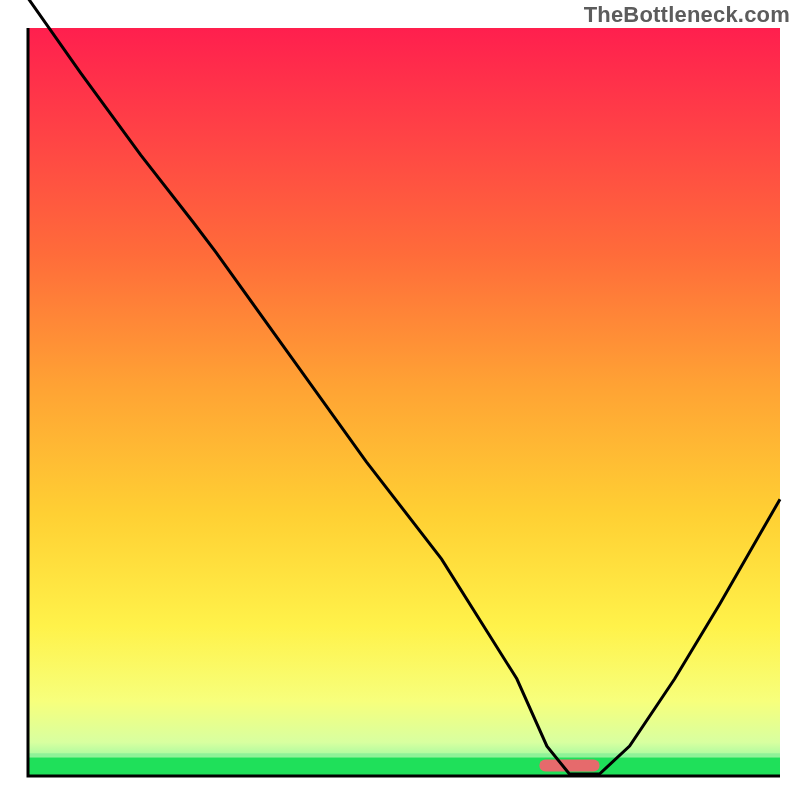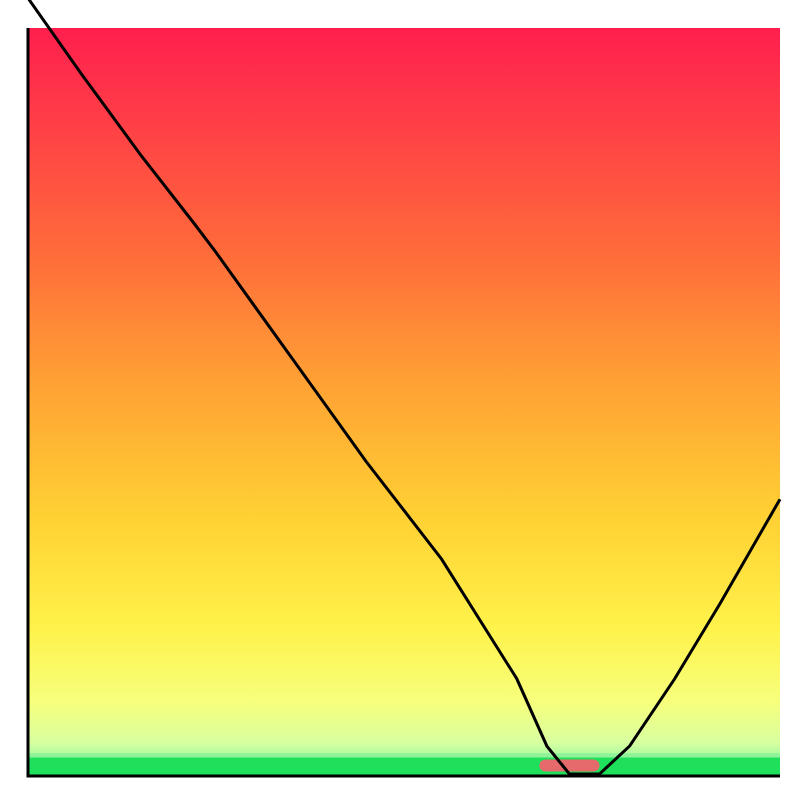--- a/index.html
+++ b/index.html
@@ -30,20 +30,21 @@
     position: absolute;
     left: 0;
     top: 0;
     width: 800px;
     height: 800px;
   }
 </style>
 </head>
 <body>
 <div class="container">
+  <div class="watermark">TheBottleneck.com</div>
   <svg class="plot" viewBox="0 0 800 800">
     <defs>
       <linearGradient id="heat" x1="0" y1="0" x2="0" y2="1">
 
       <stop offset="0%" stop-color="#ff1f4e"></stop>
           <stop offset="12%" stop-color="#ff3d47"></stop>
           <stop offset="30%" stop-color="#ff6b3a"></stop>
           <stop offset="48%" stop-color="#ffa334"></stop>
           <stop offset="65%" stop-color="#ffd033"></stop>
           <stop offset="80%" stop-color="#fff24a"></stop>

